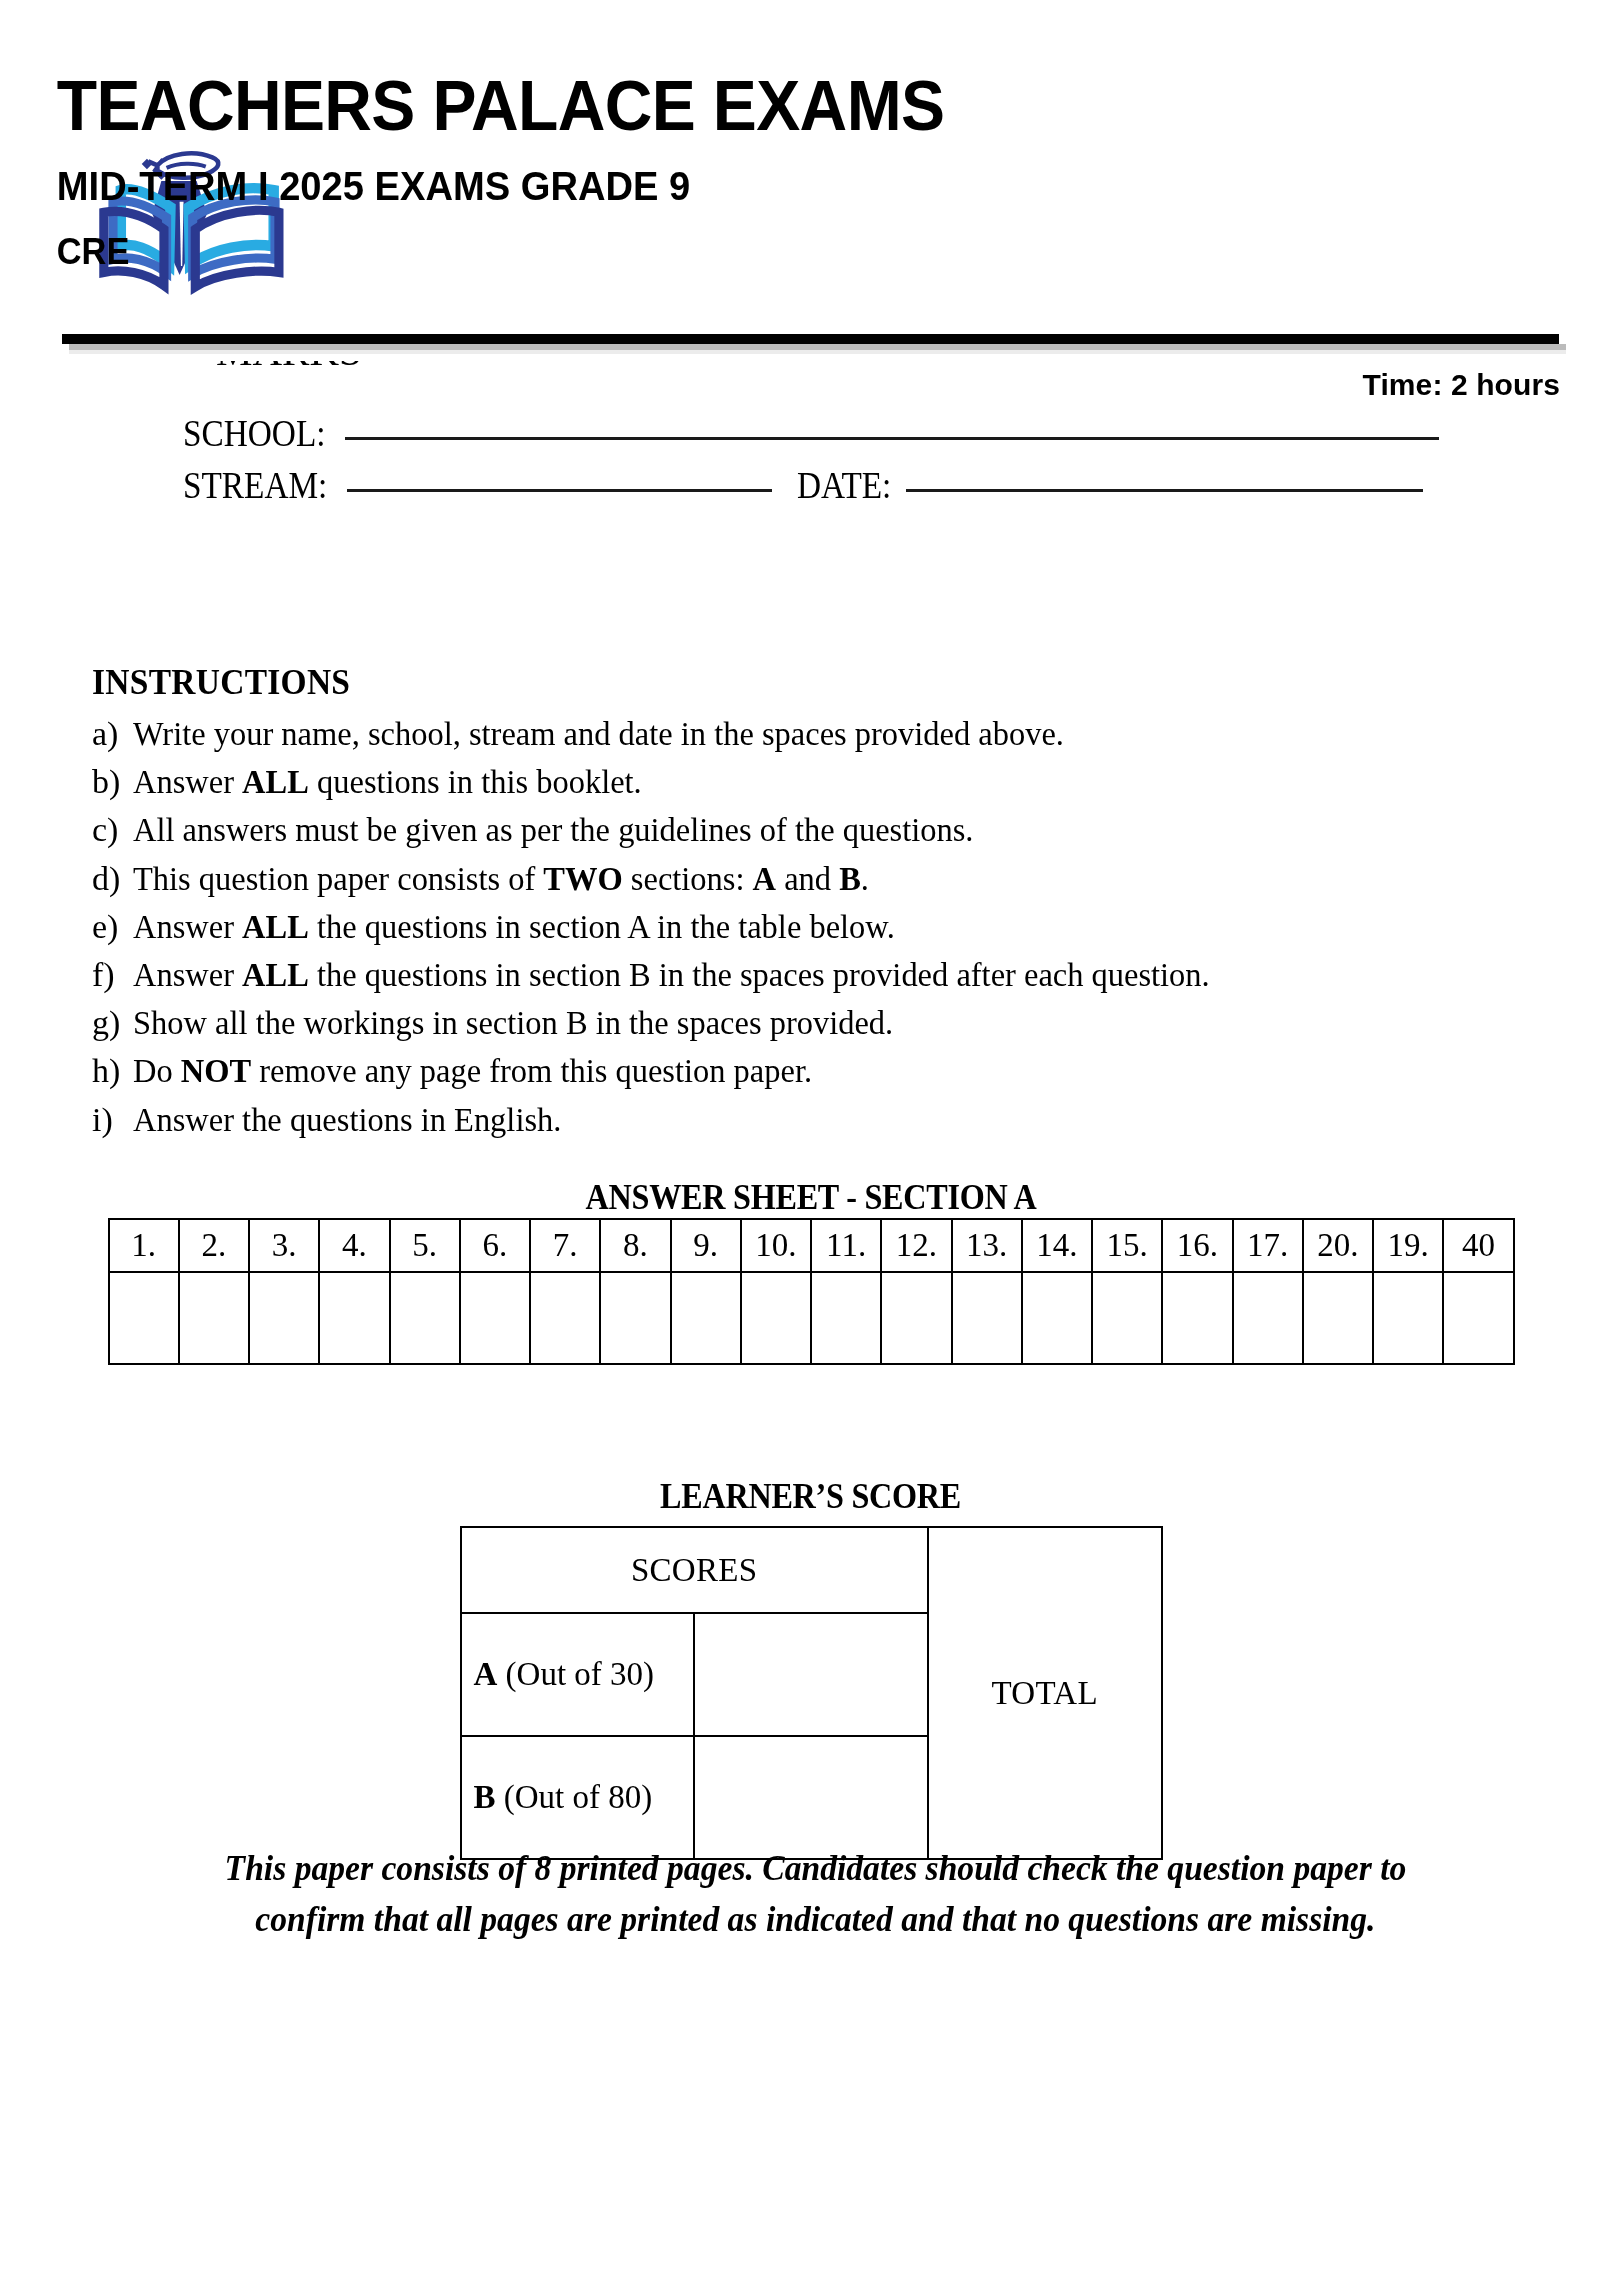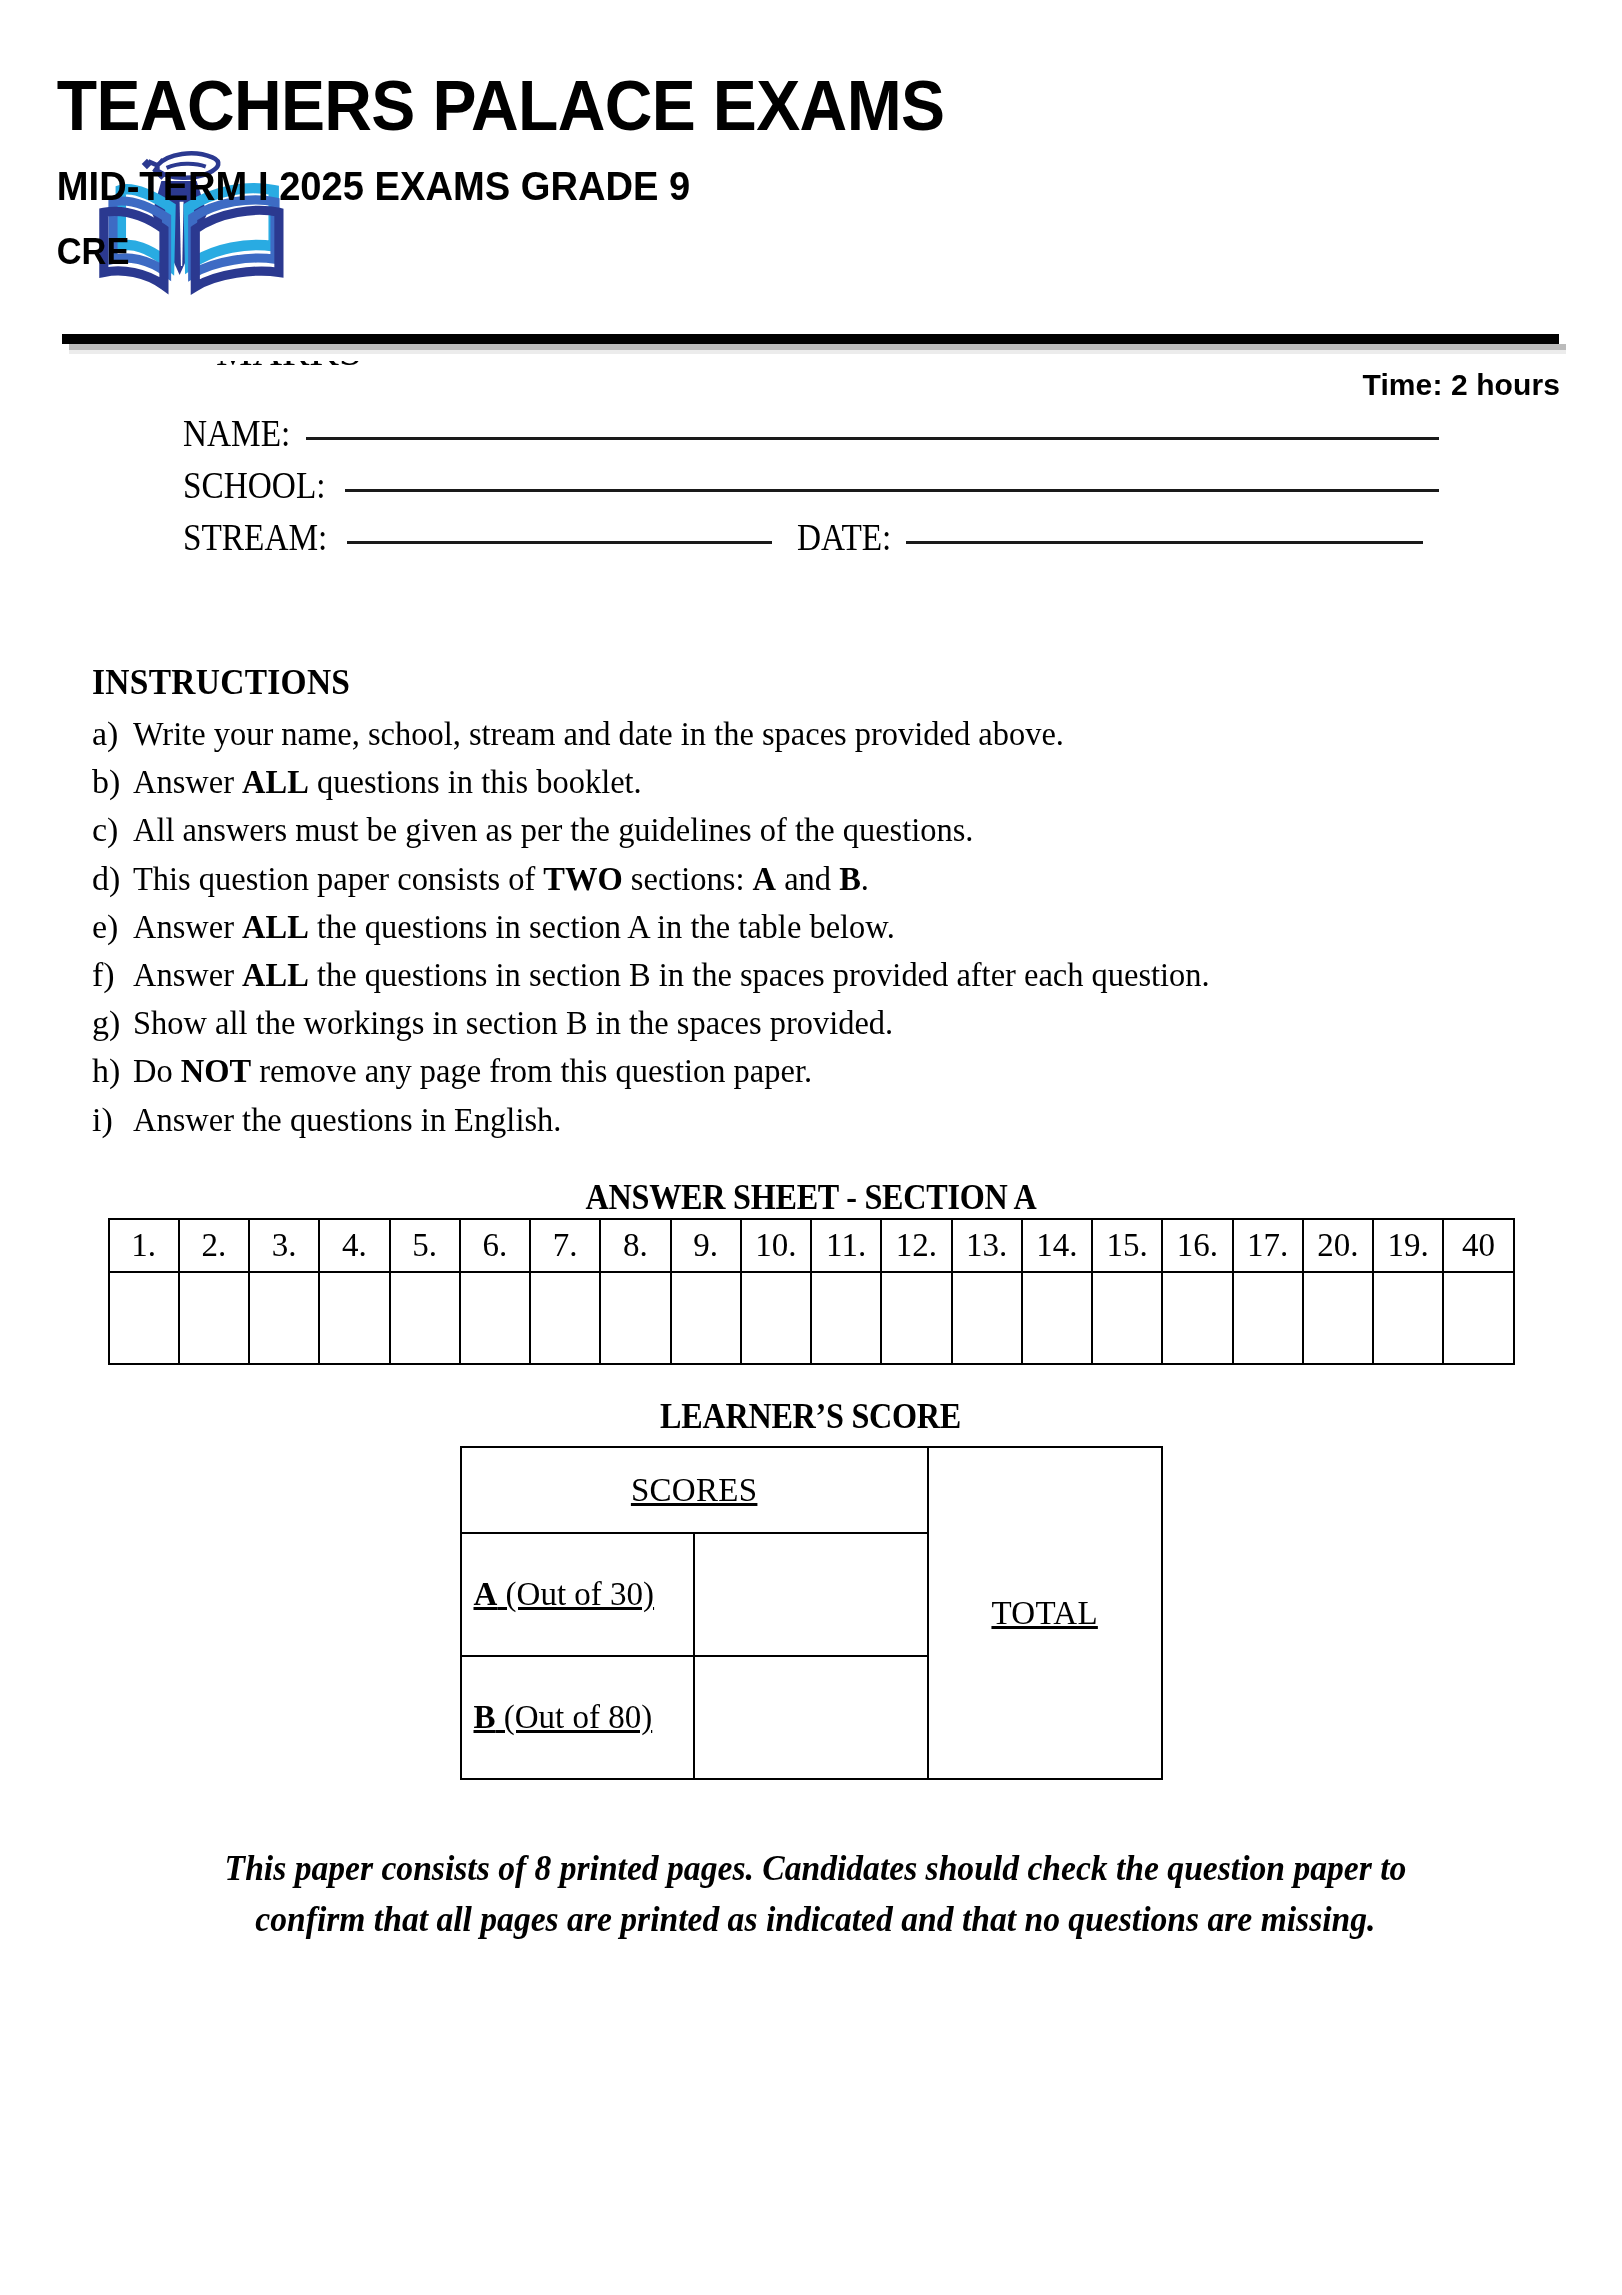--- a/index.html
+++ b/index.html
@@ -239,23 +239,22 @@
     padding: 0;
   }
   table.answer-table tr.blank-row td {
     height: 90px;
   }
 
   
   .score-section {
     position: absolute;
     left: 0;
-    top: 1397px;
+    top: 1477px;
     width: 1622px;
-    text-decoration: underline;
   }
   .score-title {
     text-align: center;
     font-family: "Liberation Serif", serif;
     font-weight: bold;
     font-size: 35px;
     letter-spacing: -0.3px;
     margin-bottom: 9.2px;
   }
   .score-title span {
@@ -352,24 +351,20 @@
 </div>
 
 <div class="time-label">Time: 2 hours</div>
 
 <div class="artifact">
     <span>MARKS</span>
   </div>
 
 <div class="fields">
 
-  <div class="field-row">
-    <span class="field-label">NAME:</span>
-    <span class="field-rule"></span>
-  </div>
 
   <div class="field-row">
     <span class="field-label">SCHOOL:</span>
     <span class="field-rule"></span>
   </div>
 
   <div class="field-row">
     <span class="field-label">STREAM:</span>
     <span class="field-rule short"></span>
     <span class="field-gap"></span>

